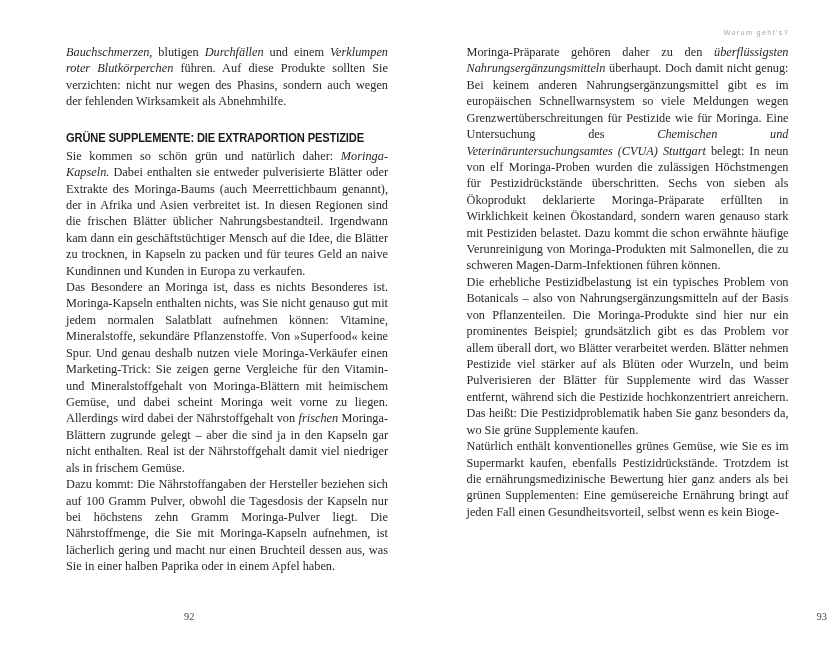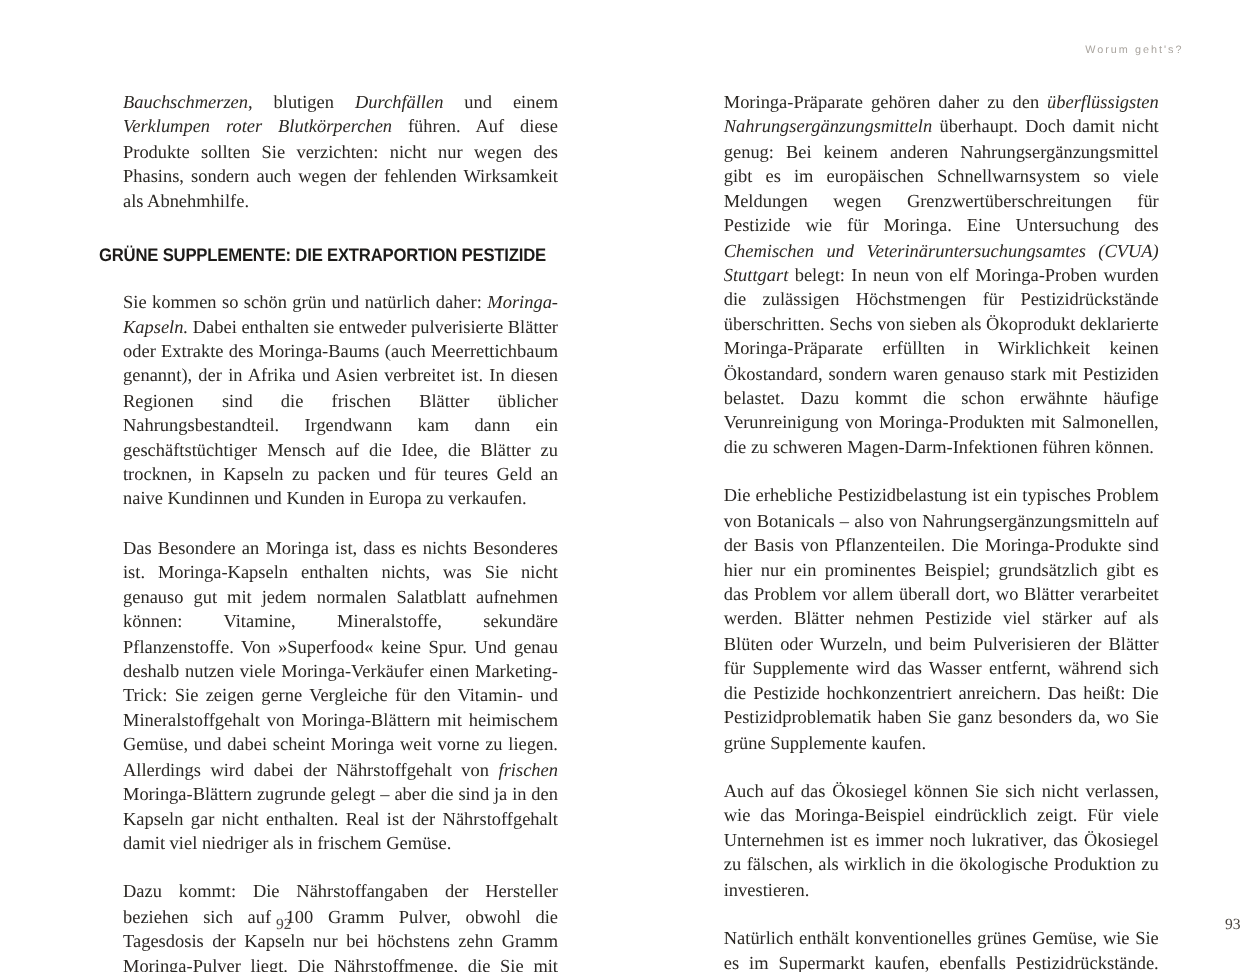--- a/index.html
+++ b/index.html
@@ -43,21 +43,21 @@
     white-space: nowrap;
   }
 
   
   .col {
     width: 322px;
   }
   .page-right .col { width: 322px; }
 
   p.body {
-    margin: 16px;
+    margin: 0;
     font-size: 12.3px;
     line-height: 16.42px;
     text-align: justify;
     text-justify: inter-word;
     hyphens: manual;
     color: #2b2824;
     font-family: "Liberation Serif", serif;
   }
   p.body + p.body { margin-top: 0; }
 
@@ -112,21 +112,20 @@
   </div>
 
   <div class="page page-right">
     <div class="running-head">Worum geht's?</div>
     <div class="col">
 
       <p class="body"><span>Moringa-Präparate gehören daher zu den </span><em>überflüssigsten Nahrungsergänzungsmitteln</em><span> überhaupt. Doch damit nicht genug: Bei keinem anderen Nahrungsergänzungsmittel gibt es im europäischen Schnellwarnsystem so viele Meldungen wegen Grenzwertüberschreitungen für Pestizide wie für Moringa. Eine Untersuchung des </span><em>Chemischen und Veterinäruntersuchungsamtes (CVUA) Stuttgart</em><span> belegt: In neun von elf Moringa-Proben wurden die zulässigen Höchstmengen für Pestizidrückstände überschritten. Sechs von sieben als Ökoprodukt deklarierte Moringa-Präparate erfüllten in Wirklichkeit keinen Ökostandard, sondern waren genauso stark mit Pestiziden belastet. Dazu kommt die schon erwähnte häufige Verunreinigung von Moringa-Produkten mit Salmonellen, die zu schweren Magen-Darm-Infektionen führen können.</span></p>
 
       <p class="body"><span>Die erhebliche Pestizidbelastung ist ein typisches Problem von Botanicals – also von Nahrungsergänzungsmitteln auf der Basis von Pflanzenteilen. Die Moringa-Produkte sind hier nur ein prominentes Beispiel; grundsätzlich gibt es das Problem vor allem überall dort, wo Blätter verarbeitet werden. Blätter nehmen Pestizide viel stärker auf als Blüten oder Wurzeln, und beim Pulverisieren der Blätter für Supplemente wird das Wasser entfernt, während sich die Pestizide hochkonzentriert anreichern. Das heißt: Die Pestizidproblematik haben Sie ganz besonders da, wo Sie grüne Supplemente kaufen.</span></p>
 
-      <p class="body"><span>Auch auf das Ökosiegel können Sie sich nicht verlassen, wie das Moringa-Beispiel eindrücklich zeigt. Für viele Unternehmen ist es immer noch lukrativer, das Ökosiegel zu fälschen, als wirklich in die ökologische Produktion zu investieren.</span></p>
 
       <p class="body"><span>Natürlich enthält konventionelles grünes Gemüse, wie Sie es im Supermarkt kaufen, ebenfalls Pestizidrückstände. Trotzdem ist die ernährungsmedizinische Bewertung hier ganz anders als bei grünen Supplementen: Eine gemüsereiche Ernährung bringt auf jeden Fall einen Gesundheitsvorteil, selbst wenn es kein Bioge-</span></p>
 
     </div>
     <div class="folio">93</div>
   </div>
 
 </div>
 
 </body></html>

